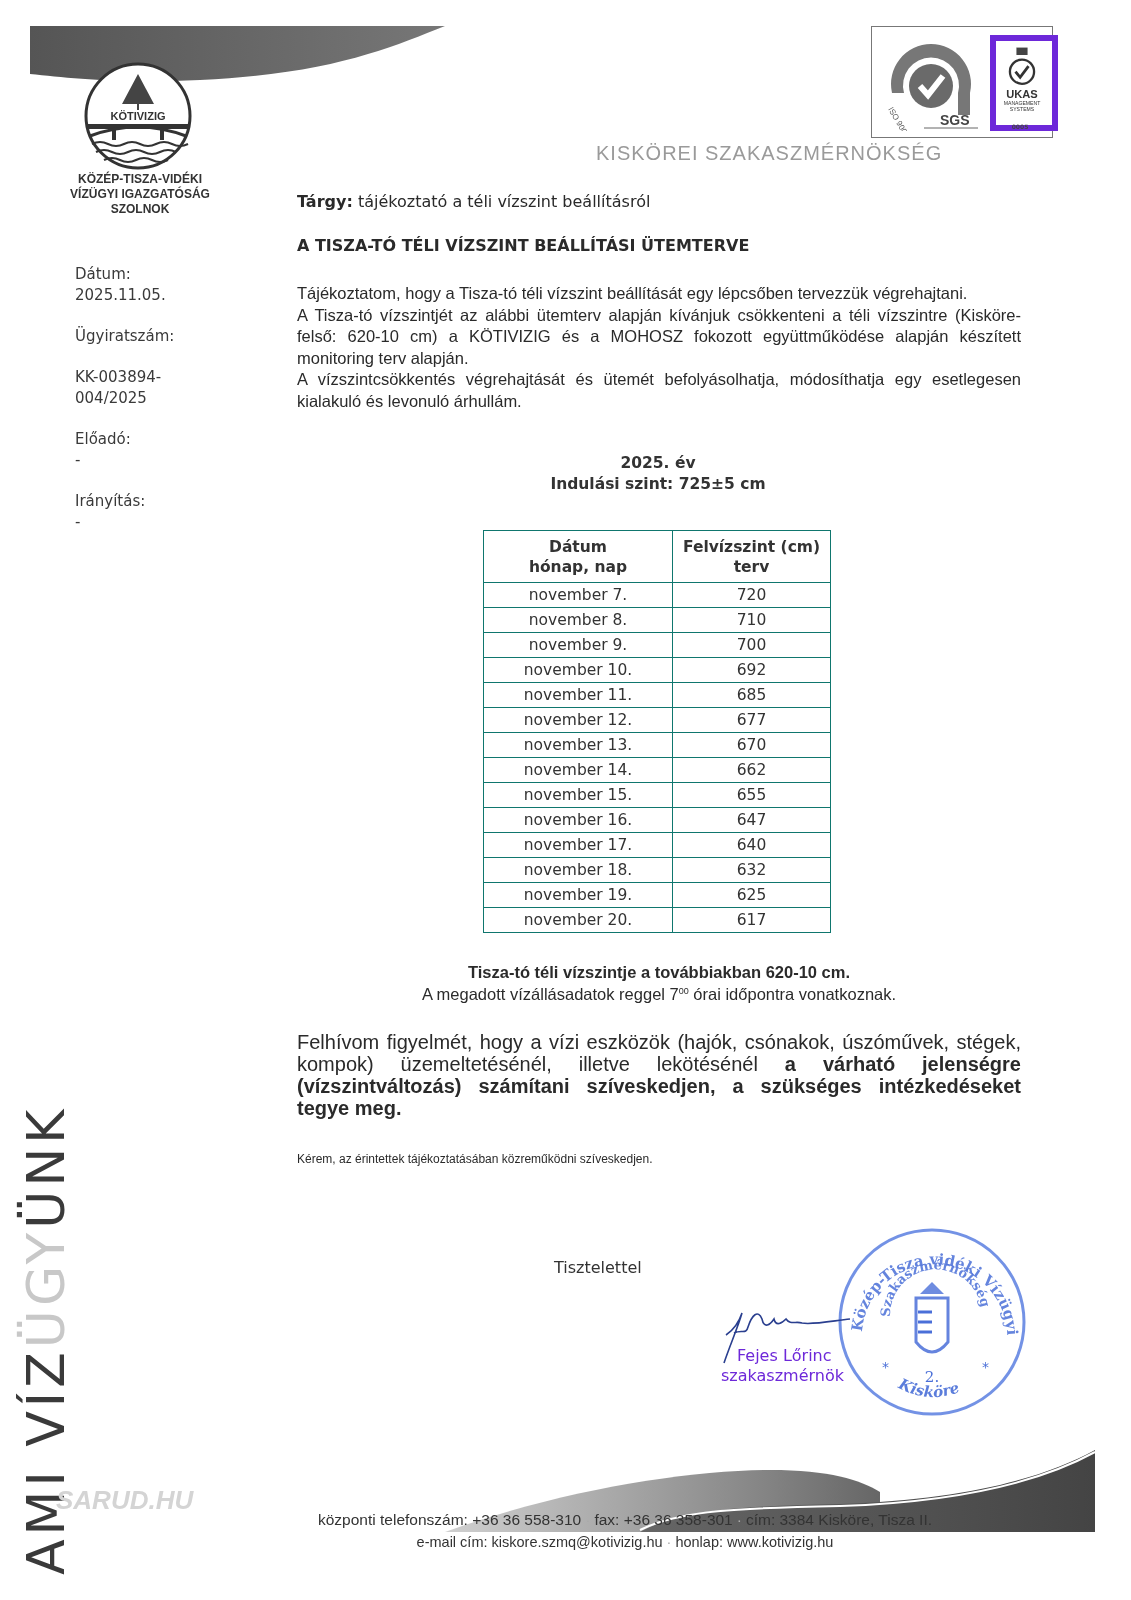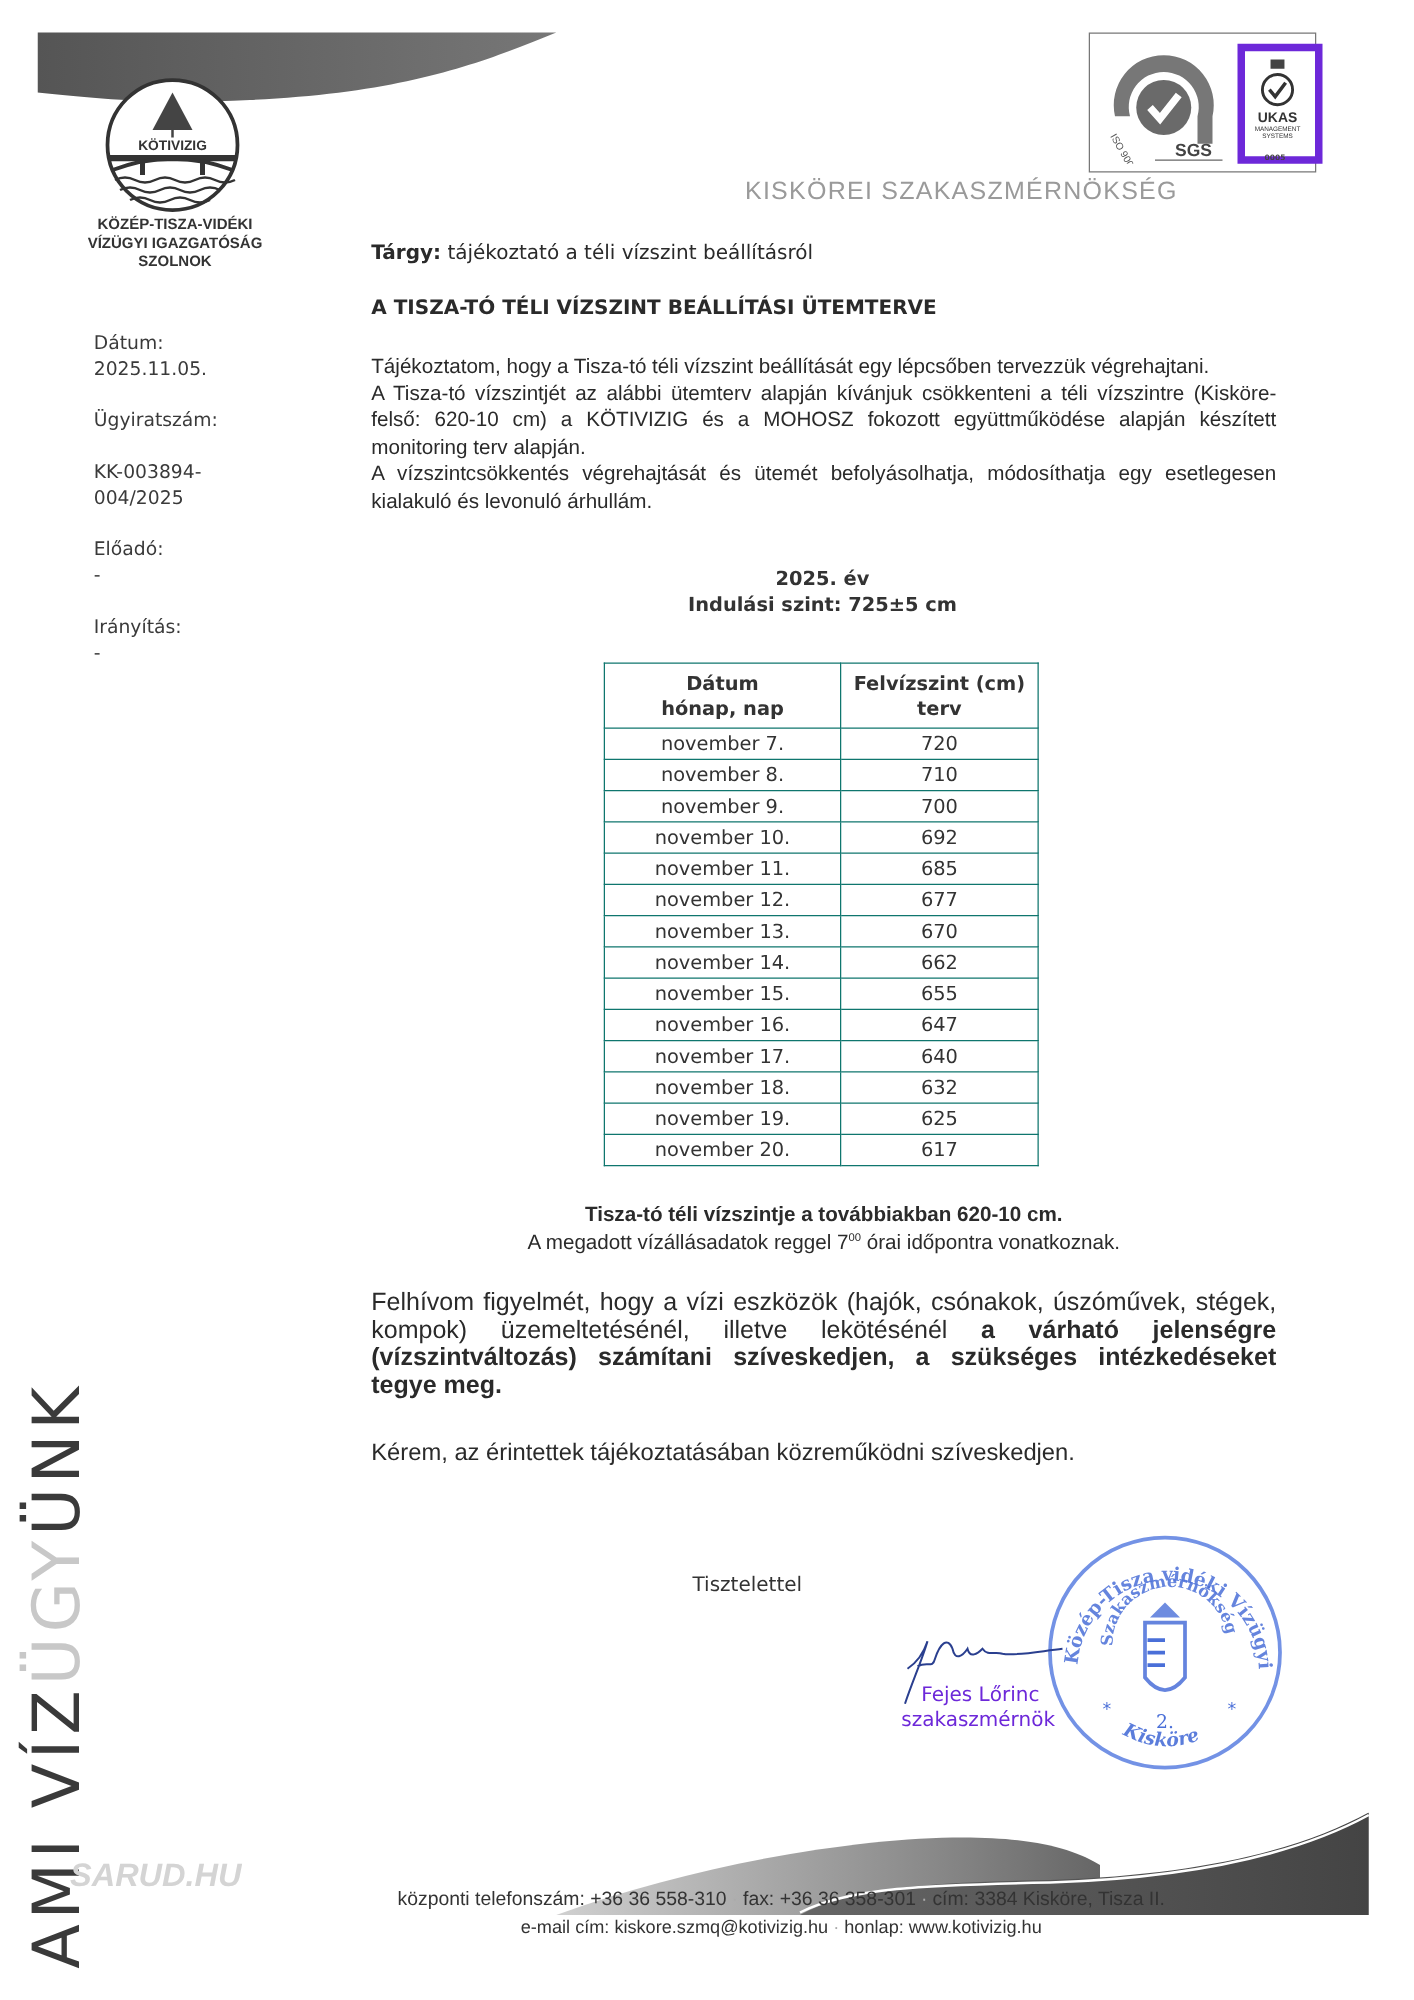--- a/index.html
+++ b/index.html
@@ -64,21 +64,21 @@
   table.sched th { height: 51px; font-weight: bold; line-height: 20px; font-size: 15.5px; }
   table.sched td { height: 24px; line-height: 24px; }
   table.sched th:first-child, table.sched td:first-child { width: 188px; }
 
   .note1 { left: 297px; top: 963px; width: 724px; text-align: center; font-family: "Liberation Sans", sans-serif; font-weight: bold; font-size: 16.5px; }
   .note2 { left: 297px; top: 985px; width: 724px; text-align: center; font-family: "Liberation Sans", sans-serif; font-size: 16.5px; }
   .note2 sup { font-size: 9px; }
 
   .warn { top: 1031px; font-size: 20px; line-height: 22px; text-align: justify; text-align-last: left; }
   .warn b { font-weight: bold; }
-  .request { top: 1152px; font-size: 19px; }
+  .request { top: 1152px; font-size: 12px; }
 
   .regards { left: 554px; top: 1258px; font-size: 16px; font-family: "DejaVu Sans", sans-serif; color:#333;}
   .signature { left: 712px; top: 1305px; width: 140px; height: 60px; }
   .signer { left: 737px; top: 1346px; font-size: 16px; font-family: "DejaVu Sans", sans-serif; line-height: 20px; color:#6d28d9;}
   .signer .title { margin-left: -16px; }
   .stamp { left: 832px; top: 1222px; width: 200px; height: 200px; }
 
   
   .slogan {
     left: 16px; top: 1575px; transform-origin: 0 0; transform: rotate(-90deg);

